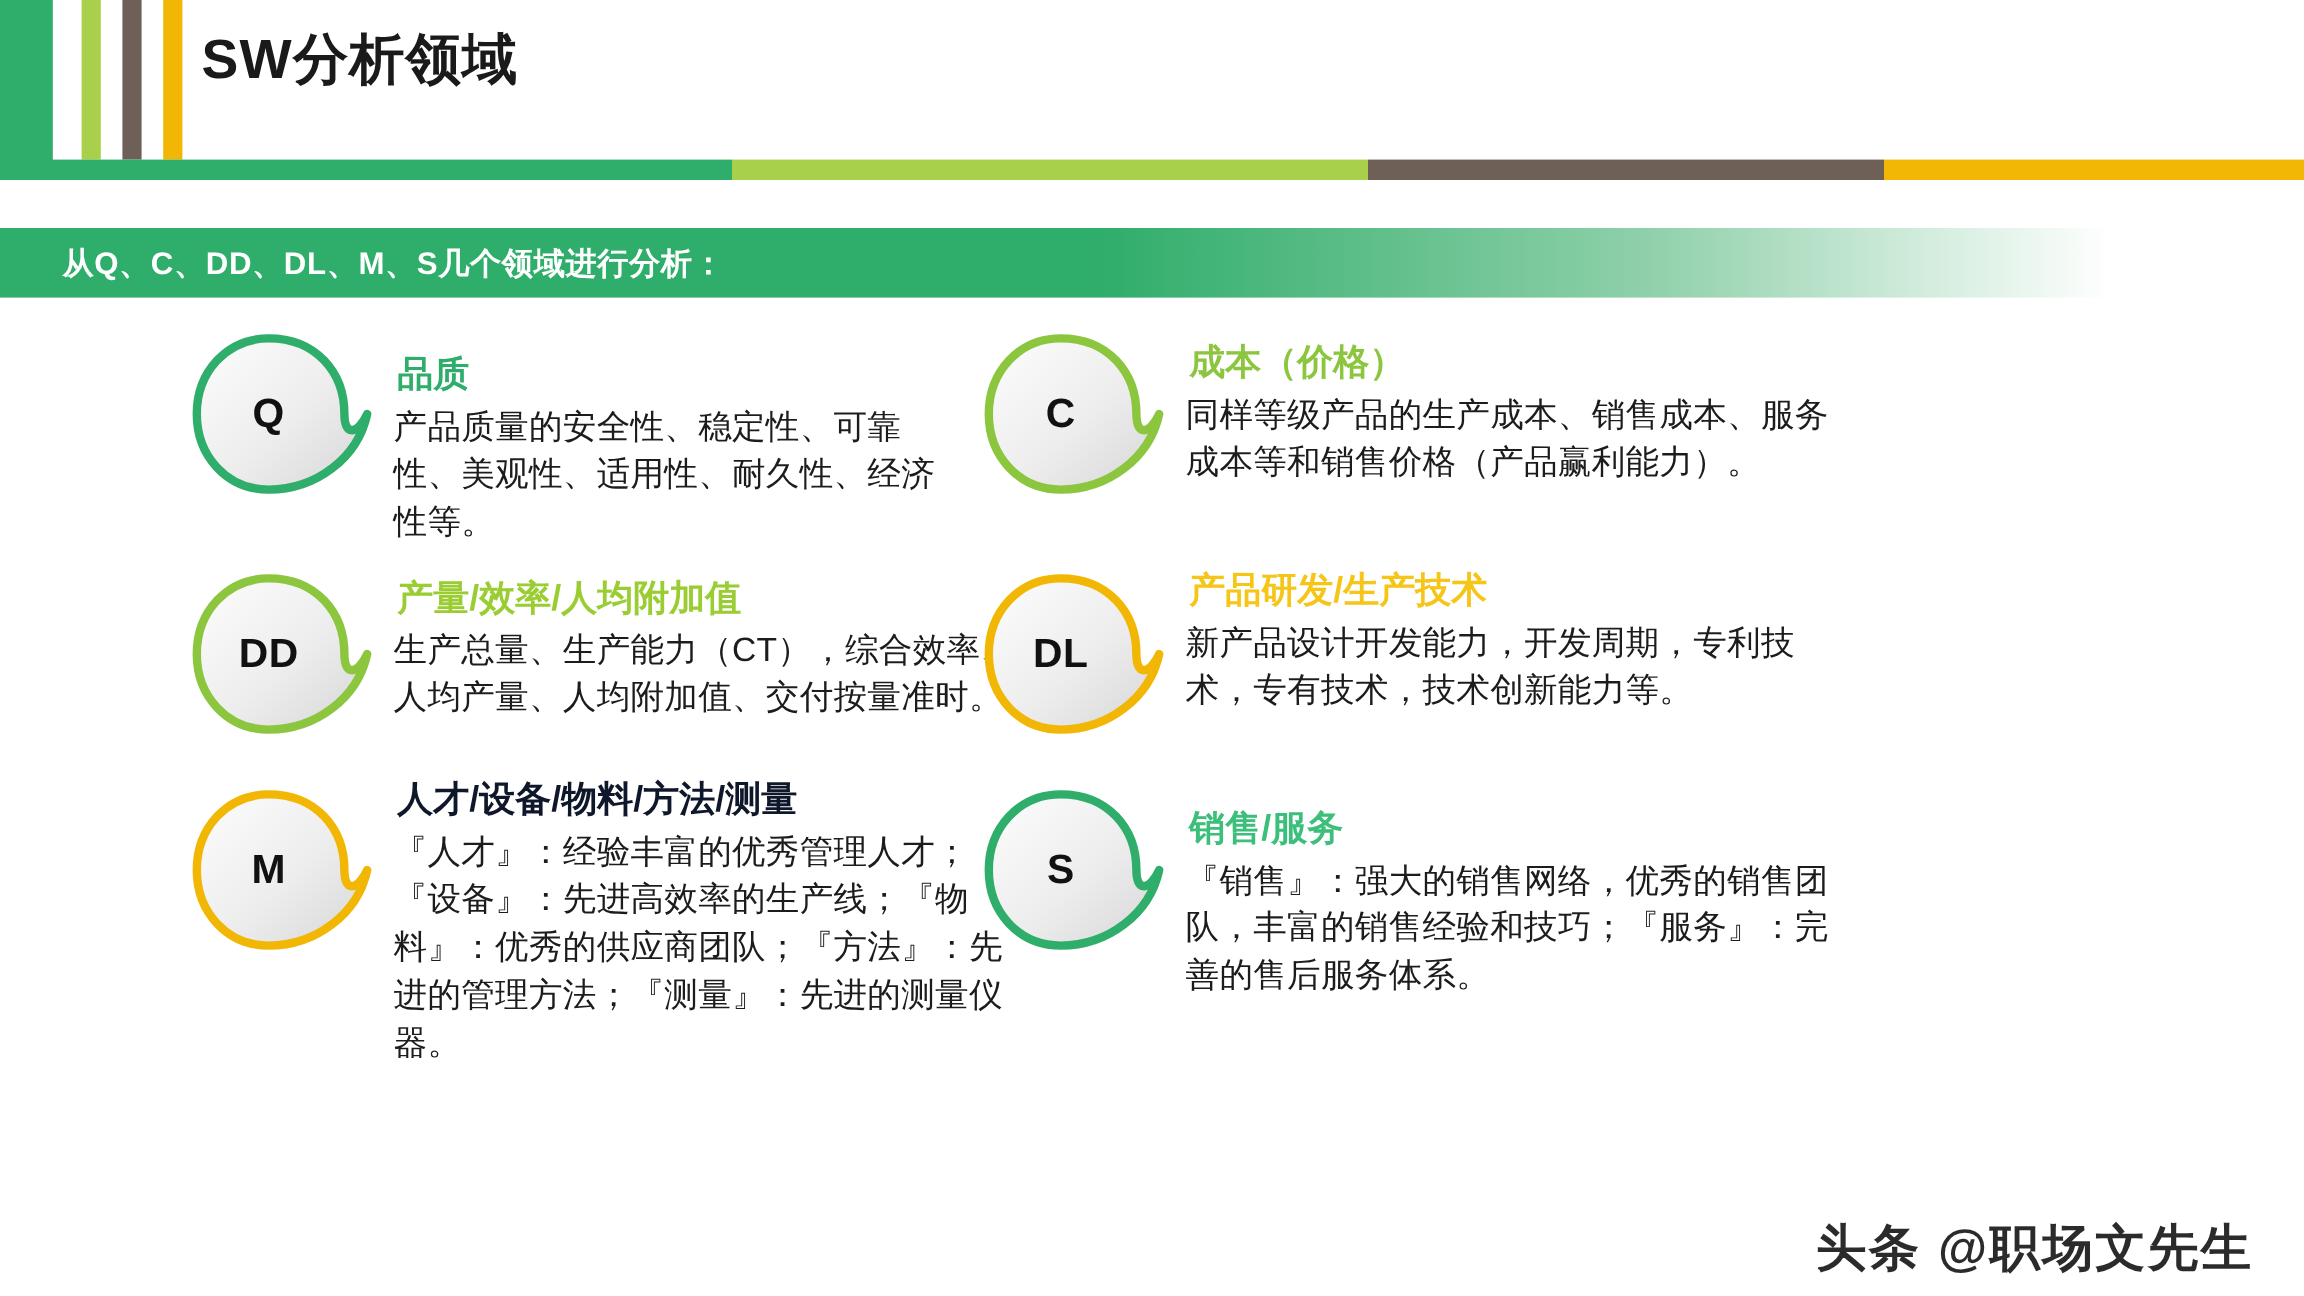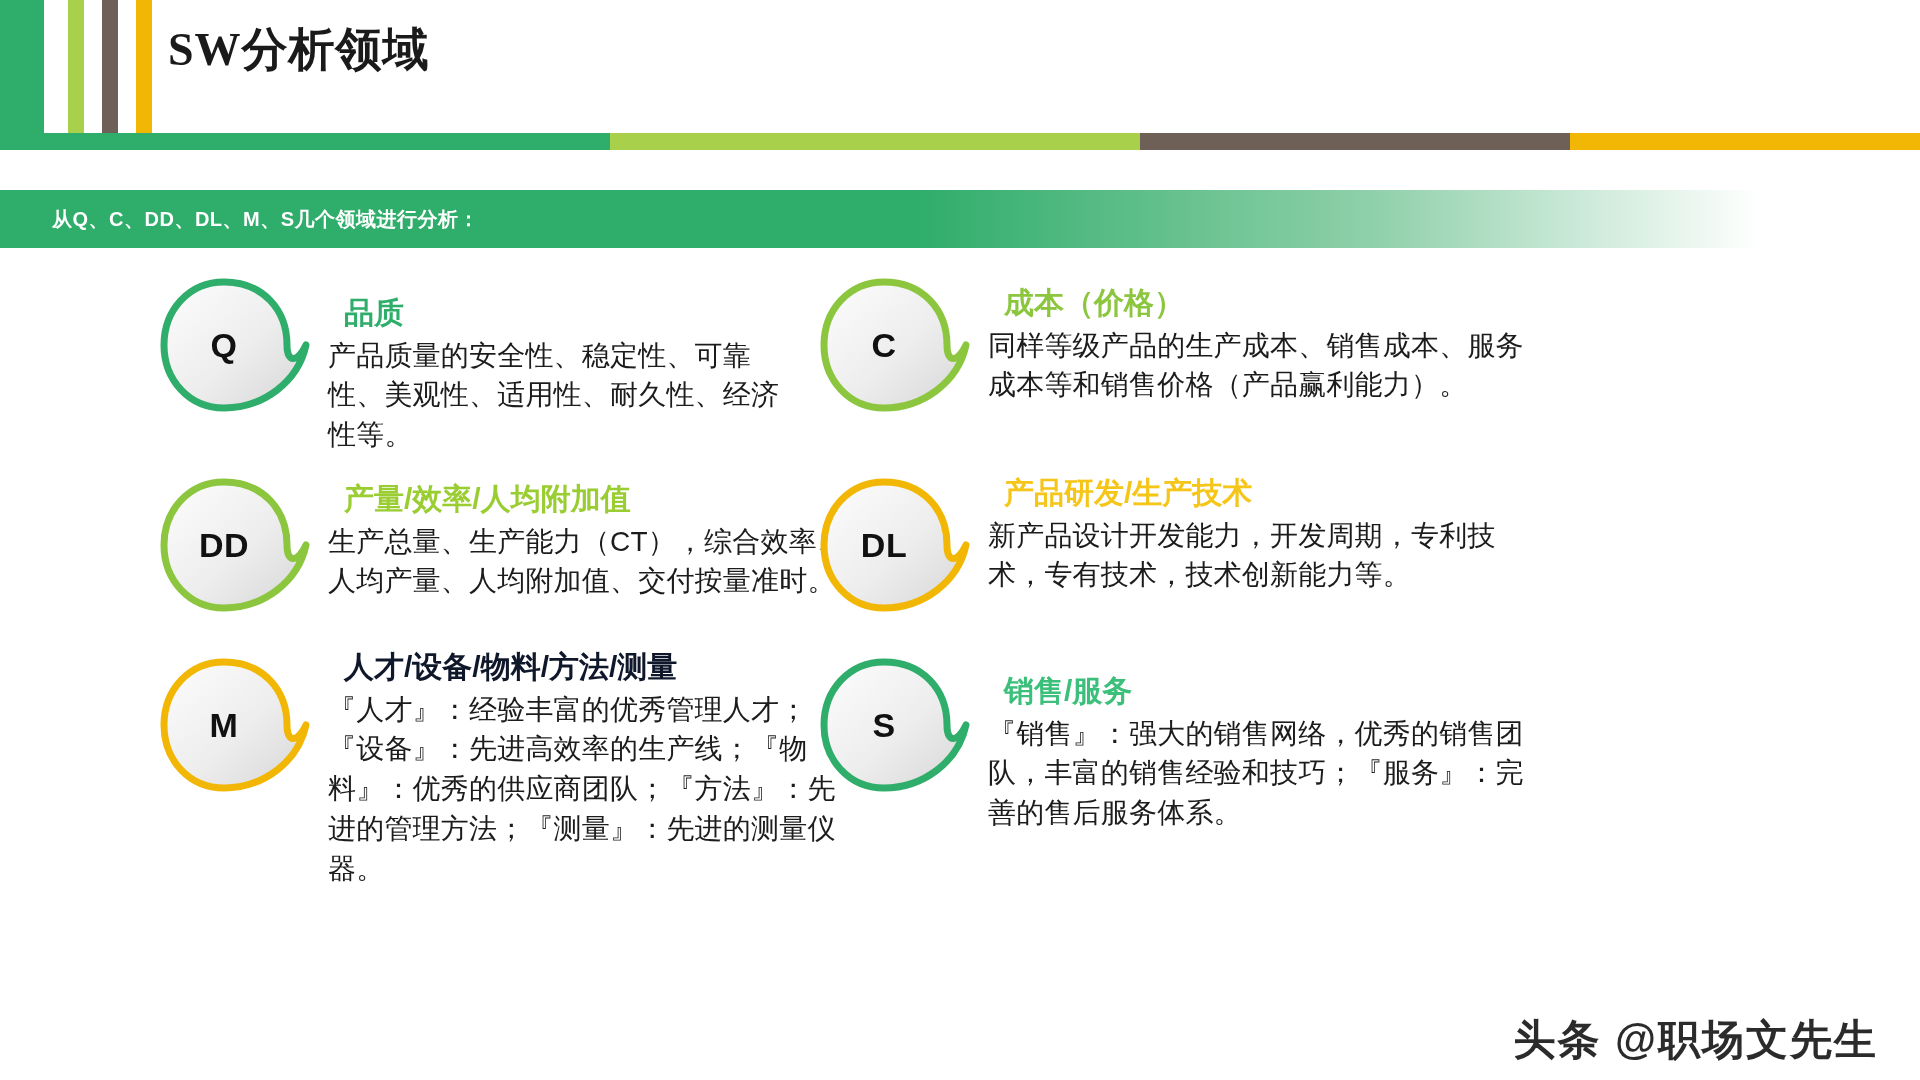--- a/index.html
+++ b/index.html
@@ -42,21 +42,20 @@
   .hdr-title {
     position: absolute;
     left: 168px;
     top: 22px;
     font-size: 46px;
     font-weight: bold;
     color: #1a1a1a;
     letter-spacing: 1px;
     line-height: 1.2;
     white-space: nowrap;
-    font-family: Liberation Serif, serif;
   }
 
   .hdr-band {
     position: absolute;
     left: 0;
     top: 133px;
     width: 1920px;
     height: 17px;
     display: flex;
   }
@@ -74,21 +73,21 @@
     width: 1760px;
     height: 58px;
     background: linear-gradient(to right, #2fad6a 0%, #2fad6a 52%, #8fd0aa 78%, #ffffff 100%);
   }
   .subbanner-text {
     position: absolute;
     left: 52px;
     top: 192px;
     height: 54px;
     line-height: 54px;
-    font-size: 20px;
+    font-size: 26px;
     font-weight: bold;
     color: #ffffff;
     white-space: nowrap;
     letter-spacing: 0.5px;
   }
 
   
   .grid {
     position: absolute;
     left: 0;
@@ -128,21 +127,21 @@
   .item-text {
     position: absolute;
     left: 168px;
     top: -6px;
   }
   .item-heading {
     font-size: 30px;
     font-weight: bold;
     line-height: 1.25;
     white-space: nowrap;
-    margin: 0 0 4px 16px;
+    margin: 0 0 4px 3px;
   }
   .item-body {
     font-size: 28px;
     line-height: 1.42;
     color: #1c1c1c;
     margin: 0;
     letter-spacing: 0.2px;
   }
 
   

